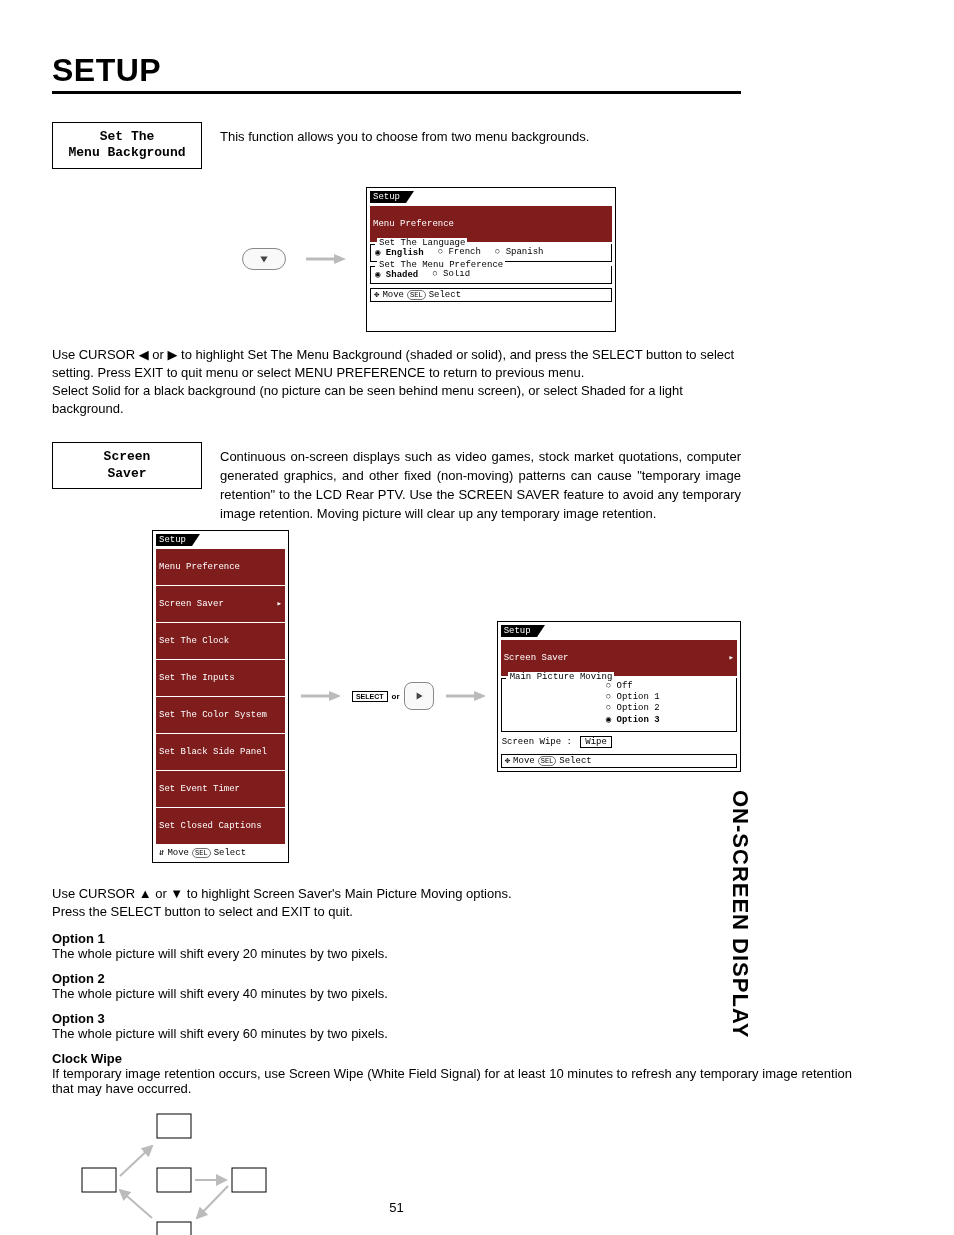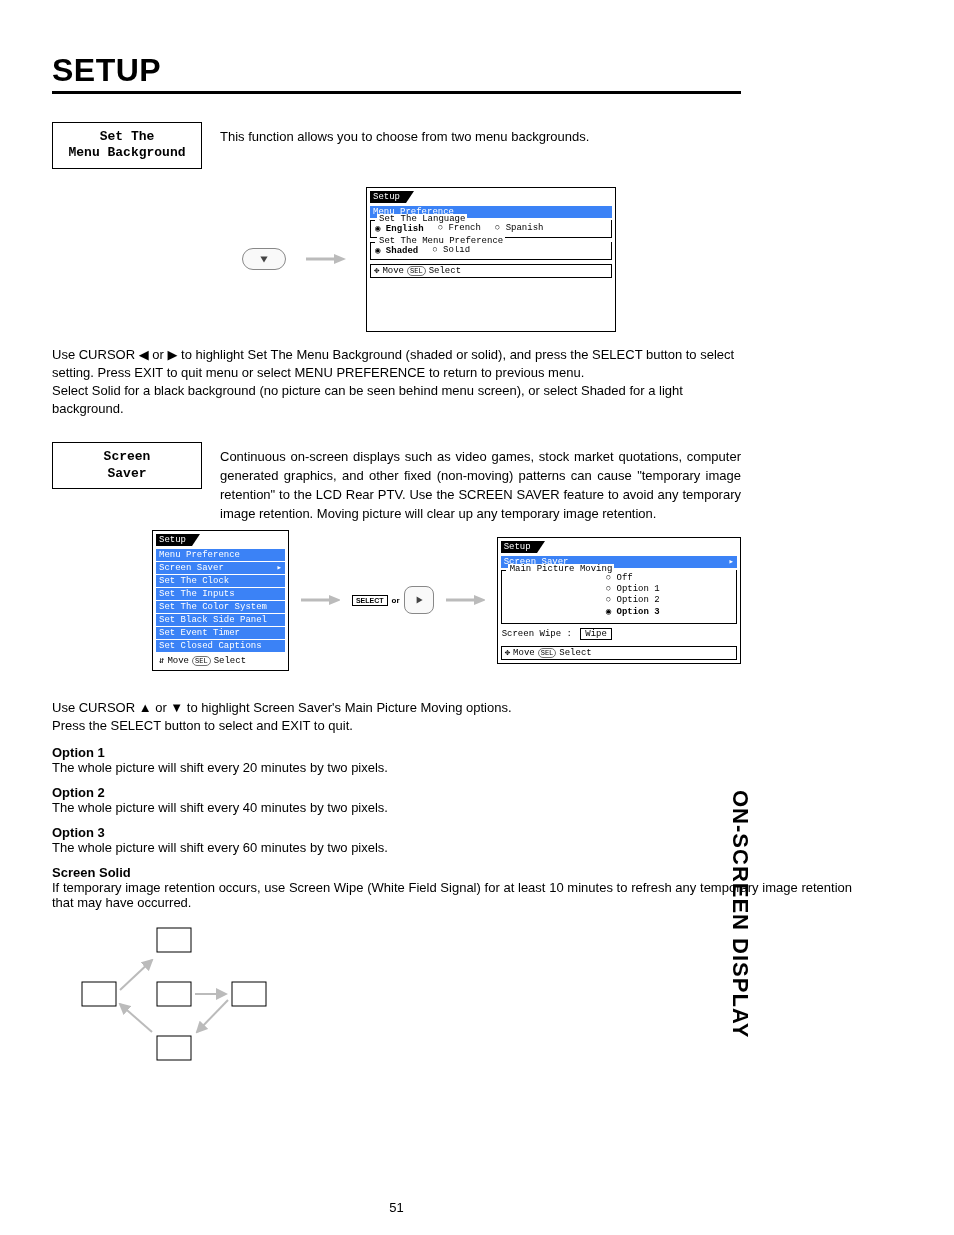--- a/index.html
+++ b/index.html
@@ -5,21 +5,21 @@
   * { box-sizing: border-box; margin: 0; padding: 0; }
   body { font-family: Arial, Helvetica, sans-serif; background:#fff; }
   .page { width: 793px; height: 1235px; position: relative; padding: 52px 52px 20px 52px; }
   .title { font-size: 32px; font-weight: bold; font-family: Arial, sans-serif; border-bottom: 3px solid #000; padding-bottom: 2px; margin-bottom: 28px; letter-spacing: 0.5px; }
   .section-row { display: flex; gap: 18px; margin-bottom: 6px; align-items: flex-start; }
   .section-box { border: 1.5px solid #000; width: 150px; text-align: center; padding: 6px 4px; font-family: "Courier New", monospace; font-weight: bold; font-size: 13px; line-height: 1.25; flex-shrink:0; }
   .section-desc { font-size: 13px; line-height: 1.45; padding-top: 6px; text-align: justify; }
   .osd { border: 1px solid #000; width: 250px; font-family: "Courier New", monospace; font-size: 9px; background:#fff; }
   .osd-title { background:#000; color:#fff; display:inline-block; padding:1px 6px 1px 3px; margin:3px 0 2px 3px; position:relative; }
   .osd-title::after{ content:""; position:absolute; right:-8px; top:0; width:0; height:0; border-top:0 solid transparent; border-bottom:12px solid transparent; border-left:8px solid #000;}
-  .osd-row { background:#3b82f6; color:#fff; margin:1px 3px; padding:0 3px; line-height:12px; }
+  .osd-row { background:#7f1d1d; color:#fff; margin:1px 3px; padding:12px 3px; line-height:12px; }
   .osd-hint { border:1px solid #000; margin:3px; padding:0 3px; line-height:12px; display:flex; align-items:center; gap:3px;}
   .osd-fieldset { margin:2px 3px 4px 3px; position:relative; border:1px solid #000; border-top:none; padding:3px 4px 3px 4px; }
   .osd-fieldset::before{ content:""; position:absolute; left:0; top:0; width:4px; border-top:1px solid #000;}
   .osd-legend { position:absolute; top:-6px; left:6px; background:#fff; padding:0 2px; font-size:9px;}
   .radio-line { display:flex; gap:14px; }
   .radio-col { display:flex; flex-direction:column; gap:1px; align-items:flex-start; padding-left: 100px;}
   .rad { font-size:9px; }
   .instructions { font-size: 13px; line-height: 1.4; margin: 14px 0 10px 0; }
   .option-block { font-size: 13px; margin: 10px 0; }
   .option-block b { font-weight:bold; }
@@ -168,36 +168,36 @@
       </div>
       <div class="osd-hint">
         <span class="diamond">✥</span>
           <span>Move</span>
         <span class="pill">SEL</span>
           <span>Select</span>
       </div>
     </div>
   </div>
 
-  <div class="instructions" style="margin-top:28px;">
+  <div class="instructions" style="margin-top:22px;">
     <span>Use CURSOR ▲ or ▼ to highlight Screen Saver's Main Picture Moving options.</span><br>
     <span>Press the SELECT button to select and EXIT to quit.</span>
   </div>
 
   <div class="option-block">
     <b>Option 1</b><br><span>The whole picture will shift every 20 minutes by two pixels.</span>
   </div>
   <div class="option-block">
     <b>Option 2</b><br><span>The whole picture will shift every 40 minutes by two pixels.</span>
   </div>
   <div class="option-block">
     <b>Option 3</b><br><span>The whole picture will shift every 60 minutes by two pixels.</span>
   </div>
   <div class="option-block justify" style="width:800px;">
-    <b>Screen Solid</b><br><span>If temporary image retention occurs, use Screen Wipe (White Field Signal) for at least 10 minutes to refresh any temporary image retention that may have occurred.</span>
+    <b>Clock Wipe</b><br><span>If temporary image retention occurs, use Screen Wipe (White Field Signal) for at least 10 minutes to refresh any temporary image retention that may have occurred.</span>
   </div>
 
 
   <div class="movement-diagram">
     <svg viewBox="0 0 250 160">
       <defs>
         <marker id="ah" markerWidth="6" markerHeight="6" refX="5" refY="3" orient="auto">
             <polygon points="0,0 6,3 0,6" fill="#bbb"></polygon>
           </marker>
       </defs>

